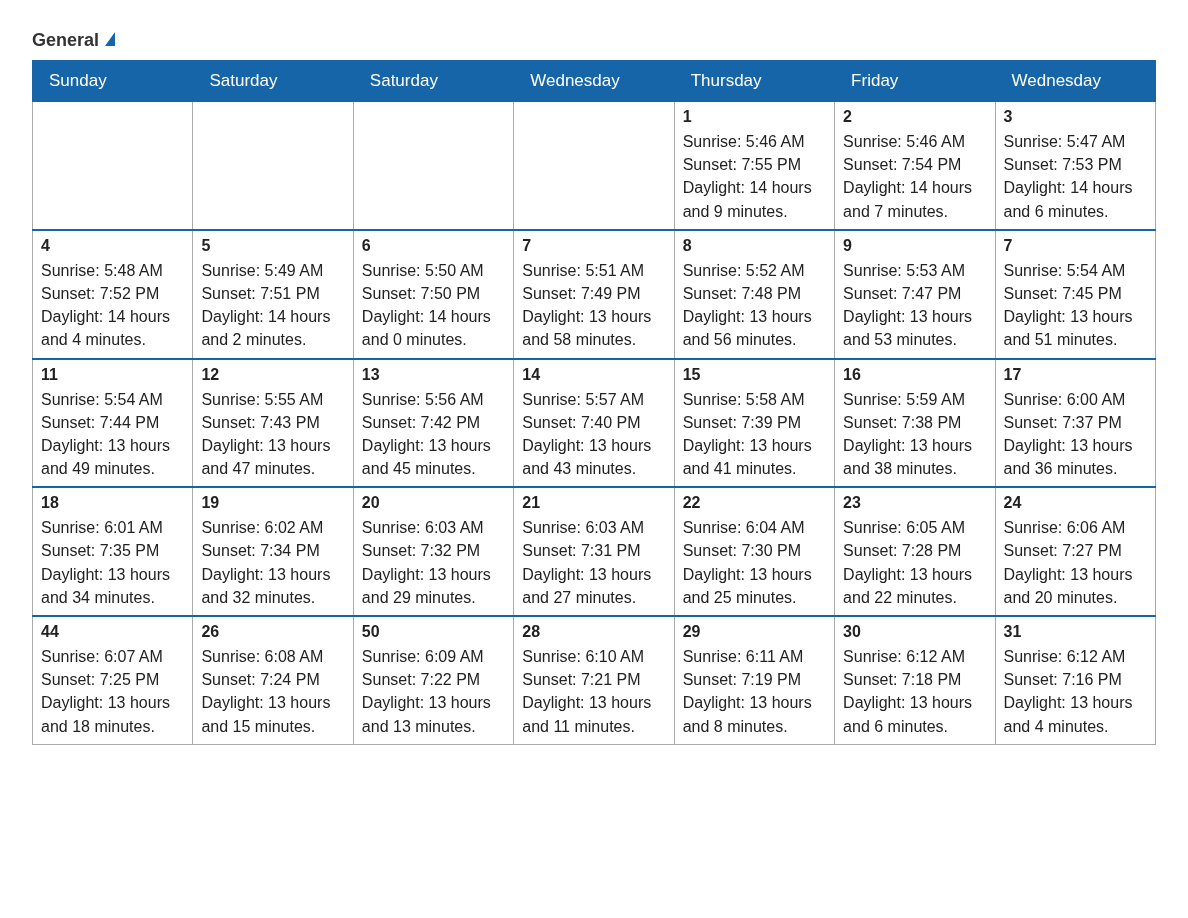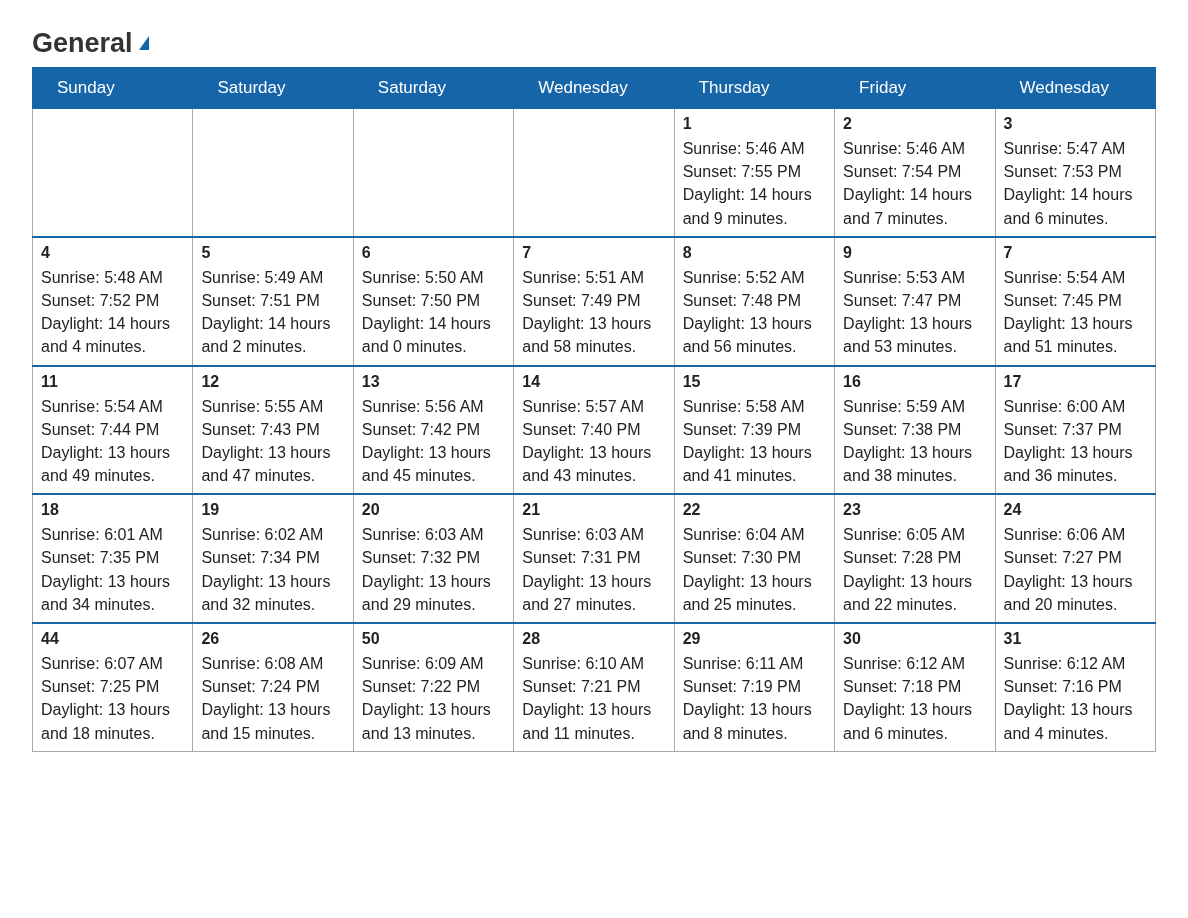--- a/index.html
+++ b/index.html
@@ -39,21 +39,21 @@
     .calendar {
       width: 100%;
       border-collapse: collapse;
       margin-top: 12px;
     }
     .calendar thead tr th {
       background: #1565a8;
       color: #fff;
       font-size: 17px;
       font-weight: normal;
-      padding: 10px 24px;
+      padding: 10px 16px;
       text-align: left;
       border: 1px solid #1565a8;
     }
     .calendar tbody tr td {
       border: 1px solid #aaa;
       vertical-align: top;
       padding: 6px 8px;
       width: 14.28%;
       min-height: 110px;
       font-size: 13px;
@@ -84,21 +84,21 @@
     .calendar tbody tr:first-child td {
       border-top: 1px solid #aaa;
     }
   </style>
 </head>
 <body>
 
 <div class="header-row">
   <div class="logo">
     <div style="display:flex;align-items:center;">
-      <span style="font-size:27px;font-weight:bold;color:#333;font-family:Arial,sans-serif;">General</span>
+      <span style="font-size:18px;font-weight:bold;color:#333;font-family:Arial,sans-serif;">General</span>
       <span style="display:inline-block;margin-left:2px;margin-bottom:2px;">
         <svg width="18" height="18" viewBox="0 0 18 18">
             <polygon points="4,18 14,18 14,4" fill="#1565a8"></polygon>
           </svg>
       </span>
     </div>
     <div style="font-size:27px;font-weight:bold;color:#1565a8;font-family:Arial,sans-serif;margin-top:-4px;"></div>
   </div>
   <div class="title-block">
     <div class="main-title"></div>

